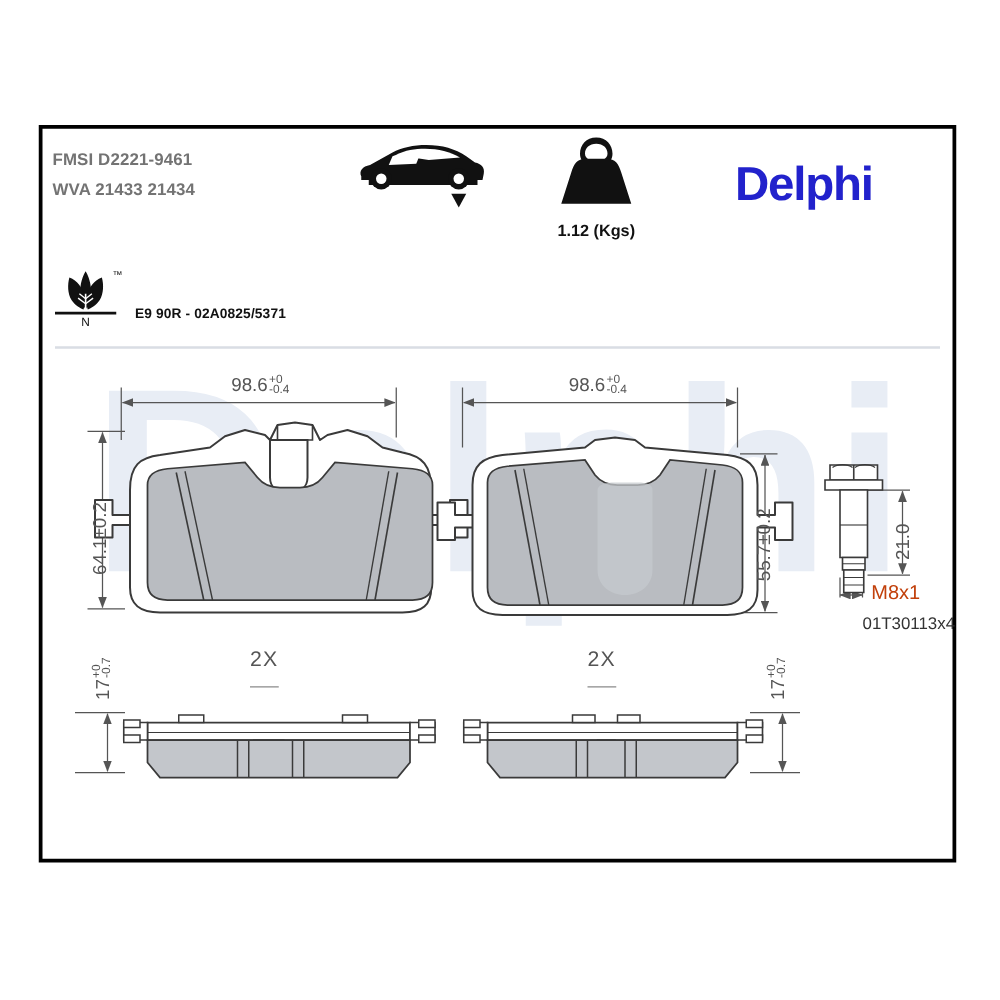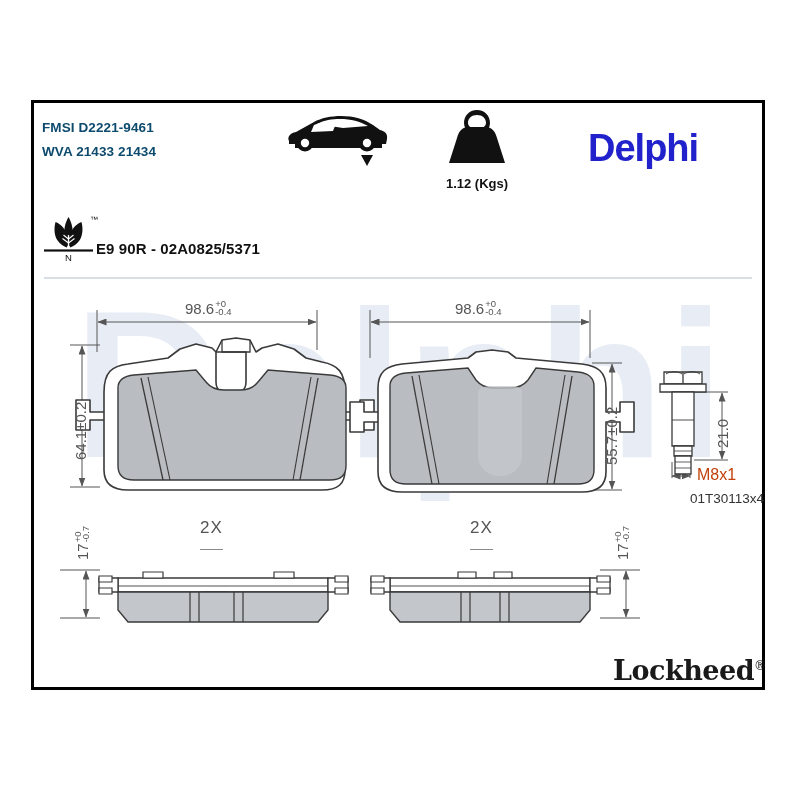--- a/index.html
+++ b/index.html
@@ -22,27 +22,27 @@
 
   
   .frame{
     position:absolute;left:31px;top:100px;width:734px;height:590px;
     border:3px solid #000;background:transparent;box-sizing:border-box;z-index:2;
   }
 
   
   .hdr{position:absolute;left:42px;top:112px;z-index:5;}
   .code{font-size:21px;font-weight:bold;color:#111;letter-spacing:.2px;line-height:24px;}
-  .ref{font-size:13.5px;font-weight:bold;color:#0c4a6e;letter-spacing:.1px;margin-top:7px;line-height:17px;}
+  .ref{font-size:13.5px;font-weight:bold;color:#737373;letter-spacing:.1px;margin-top:7px;line-height:17px;}
 
   
   .eco{position:absolute;left:42px;top:213px;z-index:5;display:flex;align-items:flex-end;}
   .ecoicon{position:relative;width:54px;height:50px;}
   .ecoicon .tm{position:absolute;right:-2px;top:2px;font-size:8px;color:#111;}
-  .homo{font-size:15px;font-weight:bold;color:#111;margin-bottom:6px;letter-spacing:.1px;}
+  .homo{font-size:11px;font-weight:bold;color:#111;margin-left:12px;margin-bottom:6px;letter-spacing:.1px;}
 
   .hdrline{position:absolute;left:44px;top:277px;width:708px;height:2px;background:#d9dde4;z-index:5;}
 
   
   .caricon{position:absolute;left:281px;top:108px;z-index:5;}
   .wicon{position:absolute;left:440px;top:107px;z-index:5;text-align:center;}
   .wlabel{font-size:13px;font-weight:bold;color:#111;margin-top:3px;}
 
   
   .delphi{
@@ -130,23 +130,20 @@
   <div class="wicon">
     <svg width="74" height="62" viewBox="0 0 74 62">
       <path d="M37 3 C45 3 50 9 50 16 C50 20 48 23 45 25 L42.5 21 C45 19.5 46 18 46 15.8 C46 11.5 42.5 8 37 8 C31.5 8 28 11.5 28 15.8 C28 18 29 19.5 31.5 21 L29 25 C26 23 24 20 24 16 C24 9 29 3 37 3 Z" fill="#111"></path>
       <path d="M28.5 20 L45.5 20 C52 20 55 24 57 31 L65 56 L9 56 L17 31 C19 24 22 20 28.5 20 Z" fill="#111"></path>
     </svg>
     <div class="wlabel">1.12 (Kgs)</div>
   </div>
 
   <div class="delphi" style="color:#2222cc">Delphi</div>
 
-  <div class="lockheed">
-    <span>Lockheed</span><sup>®</sup>
-  </div>
 
   <svg class="draw" viewBox="0 0 800 800">
     <defs>
       <marker id="ar" markerWidth="9" markerHeight="7" refX="8.5" refY="3.5" orient="auto">
         <path d="M0,0 L9,3.5 L0,7 z" fill="#555"></path>
       </marker>
       <marker id="arS" markerWidth="9" markerHeight="7" refX="0.5" refY="3.5" orient="auto">
         <path d="M9,0 L0,3.5 L9,7 z" fill="#555"></path>
       </marker>
     </defs>

